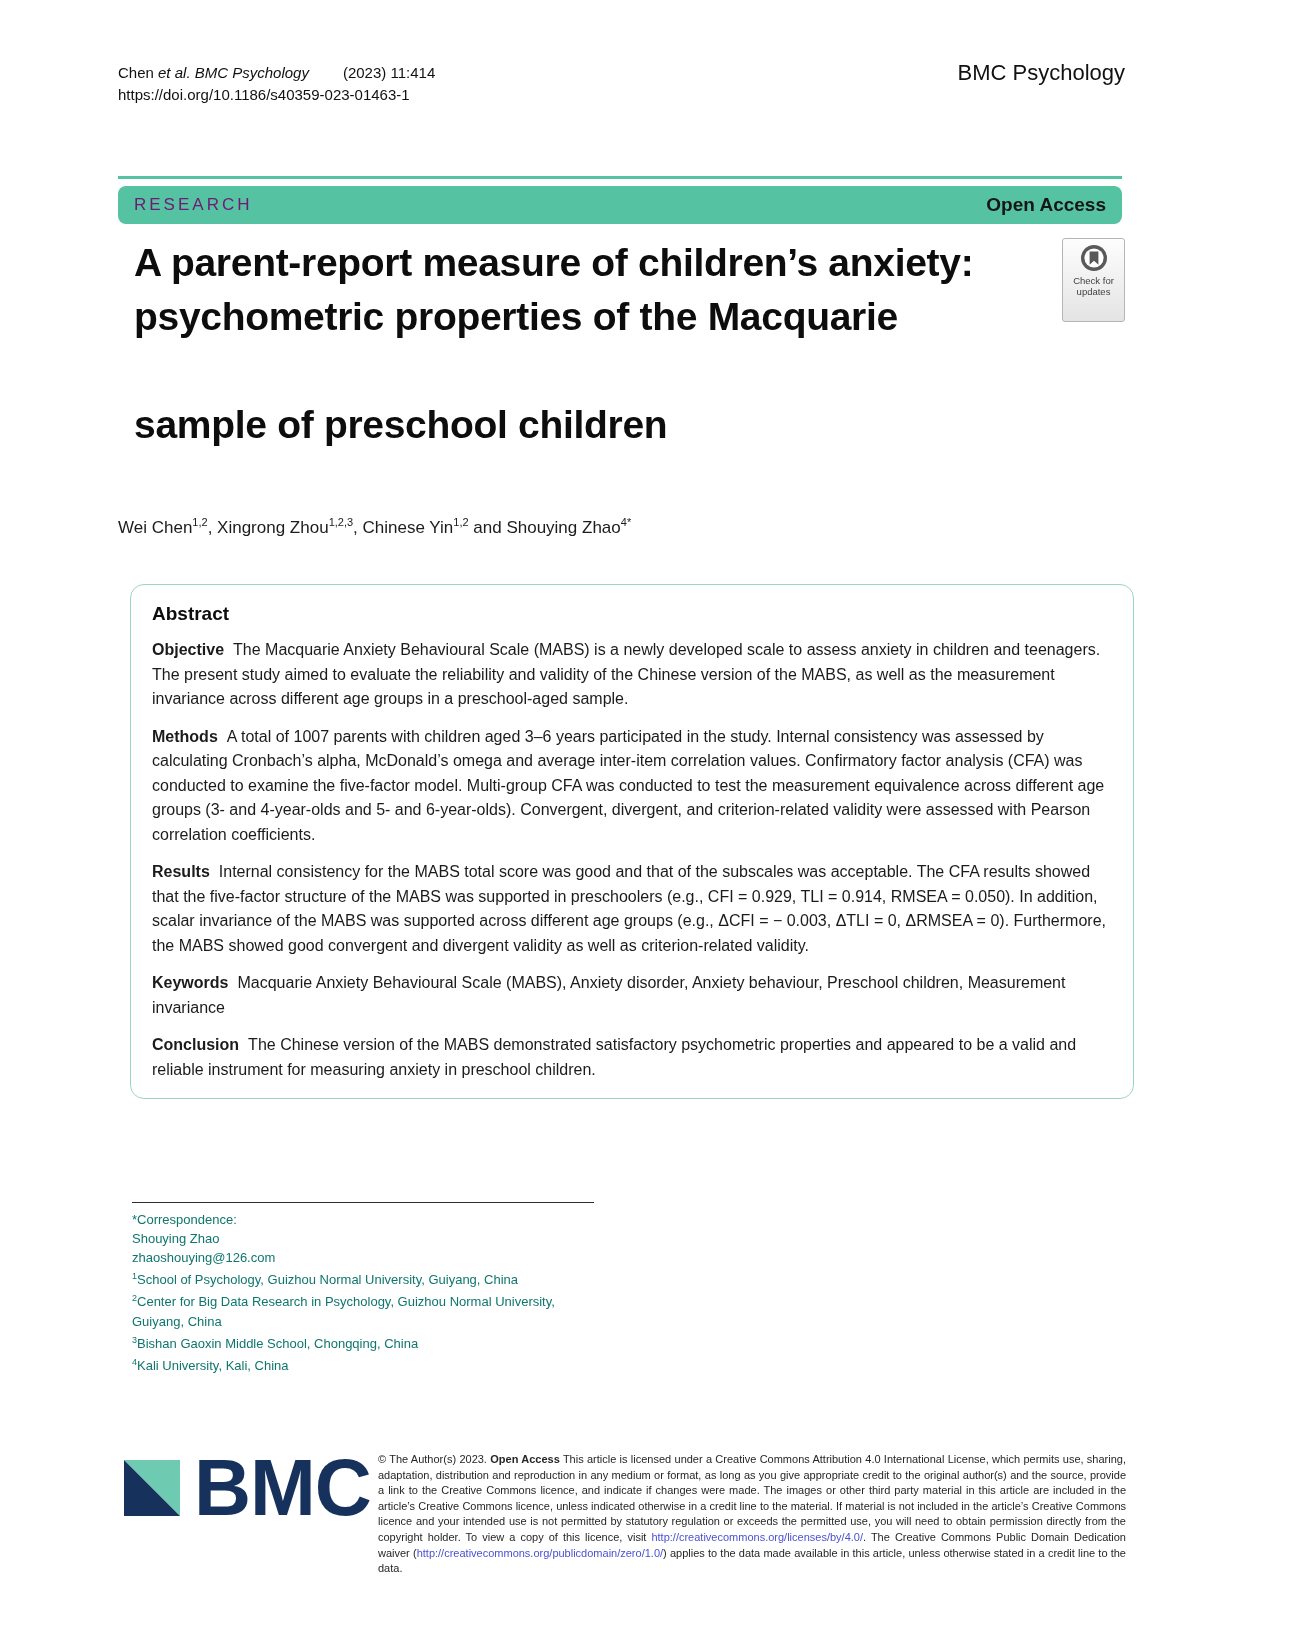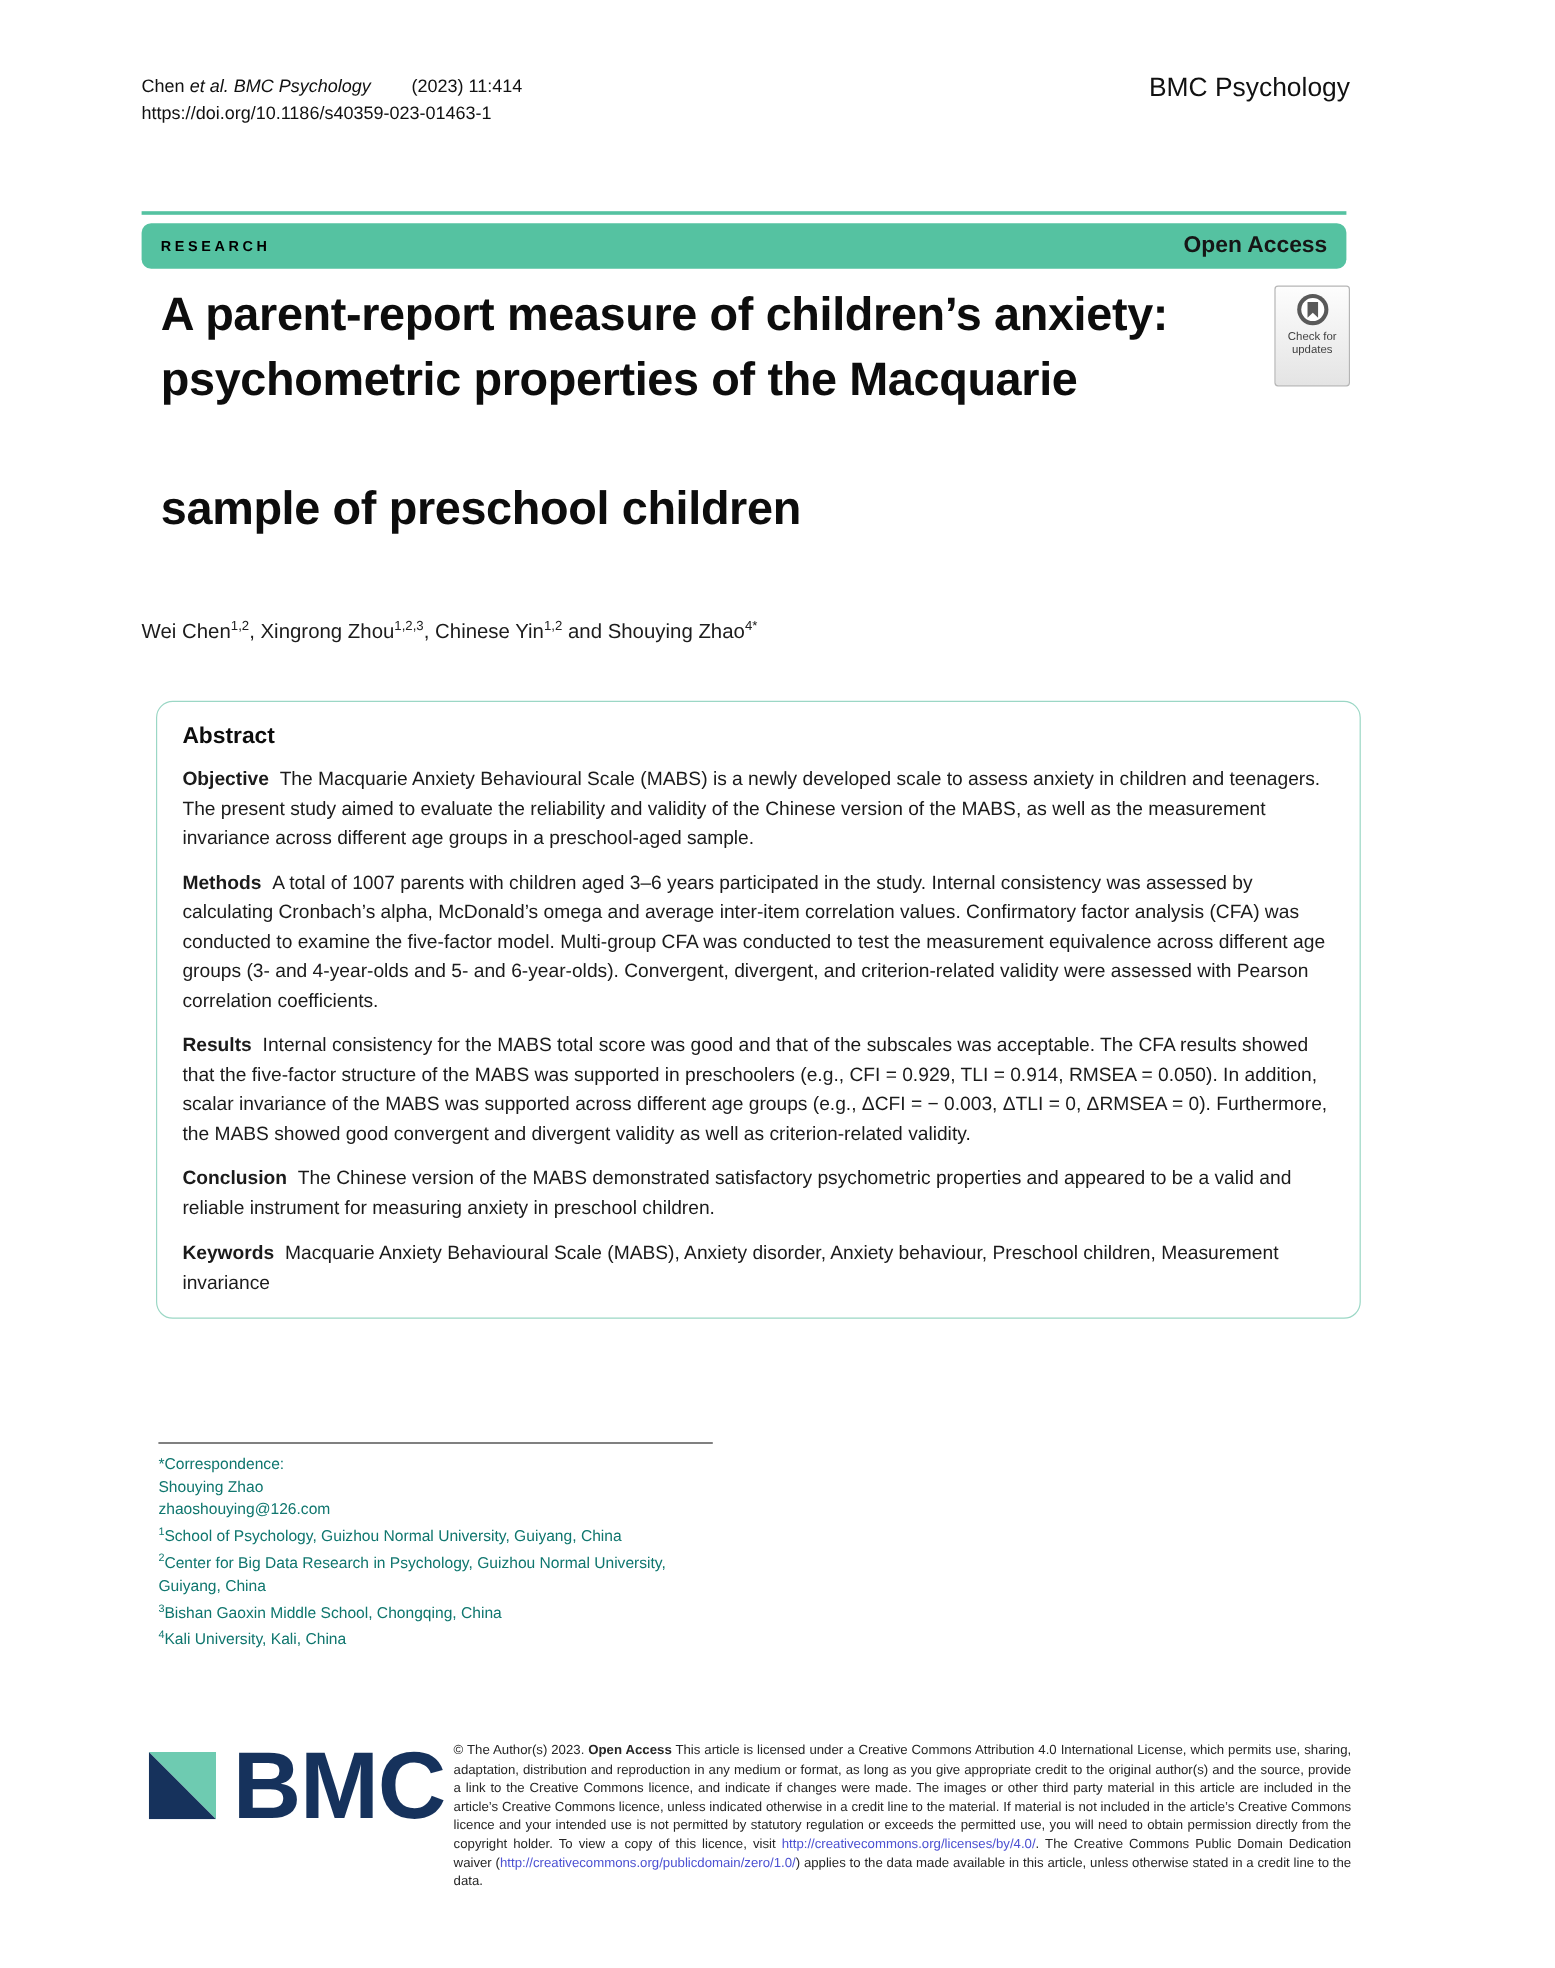--- a/index.html
+++ b/index.html
@@ -31,21 +31,21 @@
     width: 1004px; height: 3px;
   }
   .banner {
     position: absolute; left: 118px; top: 186px;
     width: 1004px; height: 38px;
     border-radius: 8px;
     display: flex; align-items: center; justify-content: space-between;
     padding: 0 16px;
   }
   .banner .research {
-    font-size: 12px; font-weight: bold; letter-spacing: 3px; color: #000000;
+    font-size: 17px; font-weight: normal; letter-spacing: 3px; color: #701a75;
   }
   .banner .open-access {
     font-size: 19px; font-weight: bold; color: #161616;
   }
   
   .check-badge {
     position: absolute; left: 1062px; top: 238px;
     width: 63px; height: 84px;
     border: 1px solid #b5b5b5; border-radius: 3px;
     background: linear-gradient(#fdfdfd, #e4e4e4);
@@ -144,22 +144,22 @@
 
   <div class="authors">
     <span></span><span>Wei Chen</span><sup>1,2</sup><span>, </span><span>Xingrong Zhou</span><sup>1,2,3</sup><span>, </span><span>Chinese Yin</span><sup>1,2</sup><span> and </span><span>Shouying Zhao</span><sup>4*</sup>
   </div>
 
   <div class="abstract-box" style="border-color: rgb(155, 215, 197);">
     <div class="abstract-heading">Abstract</div>
     <p><span class="sec-label">Objective</span><span>The Macquarie Anxiety Behavioural Scale (MABS) is a newly developed scale to assess anxiety in children and teenagers. The present study aimed to evaluate the reliability and validity of the Chinese version of the MABS, as well as the measurement invariance across different age groups in a preschool-aged sample.</span></p>
     <p><span class="sec-label">Methods</span><span>A total of 1007 parents with children aged 3–6 years participated in the study. Internal consistency was assessed by calculating Cronbach’s alpha, McDonald’s omega and average inter-item correlation values. Confirmatory factor analysis (CFA) was conducted to examine the five-factor model. Multi-group CFA was conducted to test the measurement equivalence across different age groups (3- and 4-year-olds and 5- and 6-year-olds). Convergent, divergent, and criterion-related validity were assessed with Pearson correlation coefficients.</span></p>
     <p><span class="sec-label">Results</span><span>Internal consistency for the MABS total score was good and that of the subscales was acceptable. The CFA results showed that the five-factor structure of the MABS was supported in preschoolers (e.g., CFI = 0.929, TLI = 0.914, RMSEA = 0.050). In addition, scalar invariance of the MABS was supported across different age groups (e.g., ΔCFI = − 0.003, ΔTLI = 0, ΔRMSEA = 0). Furthermore, the MABS showed good convergent and divergent validity as well as criterion-related validity.</span></p>
+    <p><span class="sec-label">Keywords</span><span>Macquarie Anxiety Behavioural Scale (MABS), Anxiety disorder, Anxiety behaviour, Preschool children, Measurement invariance</span></p>
     <p><span class="sec-label">Conclusion</span><span>The Chinese version of the MABS demonstrated satisfactory psychometric properties and appeared to be a valid and reliable instrument for measuring anxiety in preschool children.</span></p>
-    <p><span class="sec-label">Keywords</span><span>Macquarie Anxiety Behavioural Scale (MABS), Anxiety disorder, Anxiety behaviour, Preschool children, Measurement invariance</span></p>
   </div>
 
   <div class="footnotes">
     <hr class="rule">
     <div>*Correspondence:</div>
     <div>Shouying Zhao</div>
     <div>zhaoshouying@126.com</div>
     <div><sup>1</sup><span>School of Psychology, Guizhou Normal University, Guiyang, China</span></div>
     <div><sup>2</sup><span>Center for Big Data Research in Psychology, Guizhou Normal University, Guiyang, China</span></div>
     <div><sup>3</sup><span>Bishan Gaoxin Middle School, Chongqing, China</span></div>

